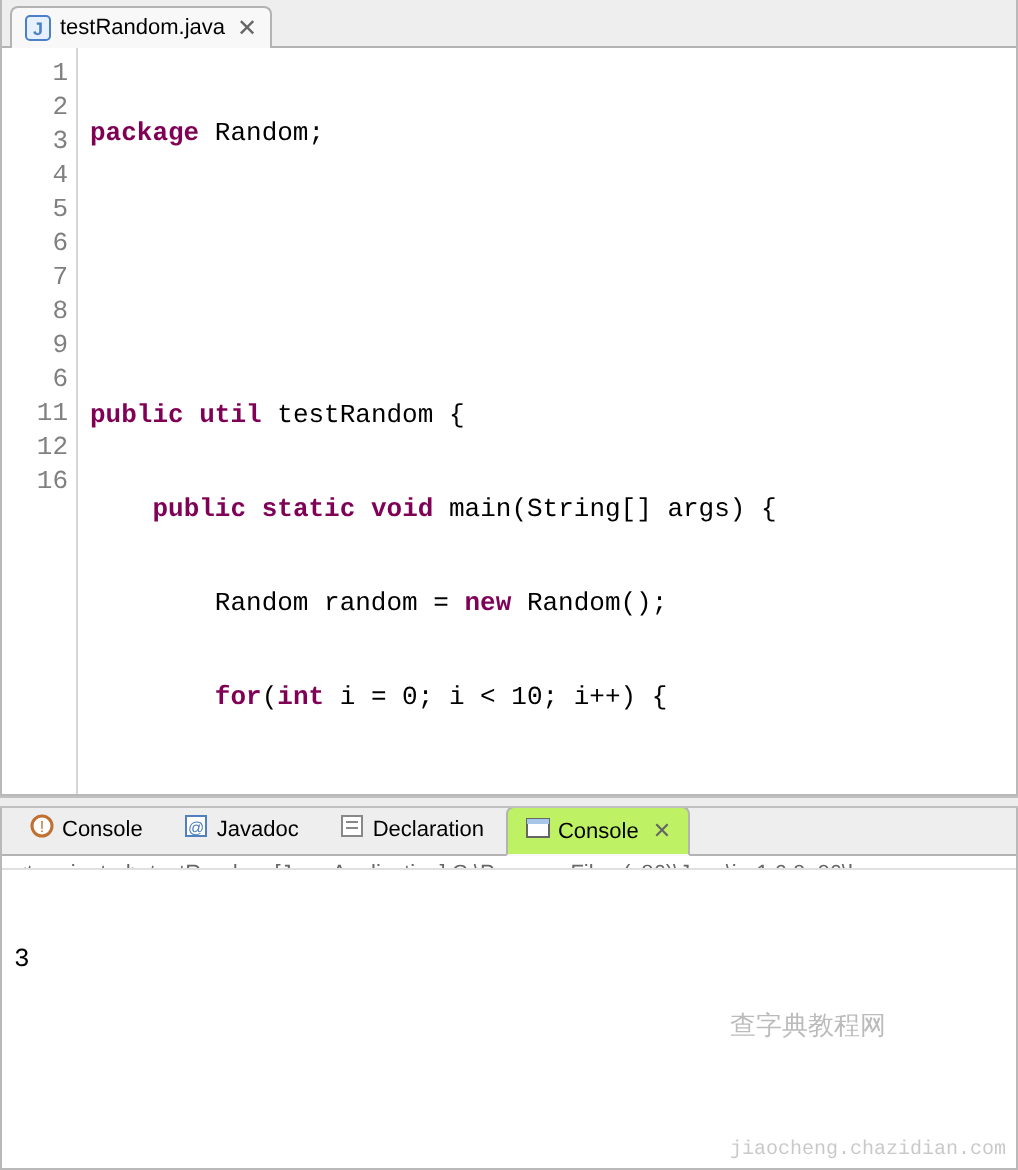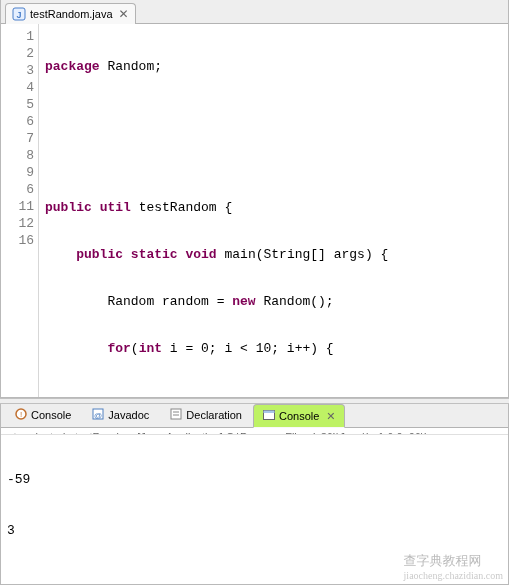--- a/index.html
+++ b/index.html
@@ -15,22 +15,22 @@
 .code { flex: 1; font-family: Consolas, "Courier New", monospace; font-size: 13px; padding: 4px 0 0 6px; white-space: pre; position: relative; }
 .code .line { height: 17px; line-height: 17px; }
 .kw { color: #7f0055; font-weight: bold; }
 .splitter { height: 6px; background: #eeeeee; border-top: 1px solid #c0c0c0; border-bottom: 1px solid #c0c0c0; }
 .console-panel { flex: 1; background: #fff; border: 1px solid #b9b9b9; border-top: none; display: flex; flex-direction: column; overflow: hidden; }
 .view-tabs { height: 24px; display: flex; align-items: flex-end; border-bottom: 1px solid #b3b3b3; padding-left: 4px; background: #eeeeee; gap: 2px; }
 .vtab { display: flex; align-items: center; gap: 3px; padding: 3px 8px; font-size: 11px; border: 1px solid transparent; border-top-left-radius: 4px; border-top-right-radius: 4px; }
 .vtab.active { background: #bef264; border: 1px solid #b3b3b3; border-bottom: 1px solid #f8f8f8; margin-bottom: -1px; }
 .console-head { padding: 3px 6px; font-size: 11px; color: #666; border-bottom: 1px solid #e0e0e0; white-space: nowrap; overflow: hidden; }
 .console-out { flex: 1; font-family: Consolas, "Courier New", monospace; font-size: 13px; padding: 2px 6px; line-height: 17px; white-space: pre; }
-.watermark { position: fixed; bottom: 4px; right: 6px; font-size: 13px; color: rgba(120,120,120,0.5); font-family: Liberation Serif, serif; pointer-events: none; }
-.watermark .sub { font-size: 10px; display: block; text-align: center; color: rgba(120,120,120,0.4); }
+.watermark { position: fixed; bottom: 4px; right: 6px; font-size: 13px; color: rgba(120,120,120,0.5); font-family: Liberation Mono, monospace; pointer-events: none; }
+.watermark .sub { font-size: 10px; display: block; text-align: center; color: rgba(120,120,120,0.4); margin-top: 48px; }
 .mini-icon { width: 14px; height: 14px; display: inline-block; }
 </style>
 </head>
 <body>
 
 <div class="editor-panel">
   <div class="tab-bar">
     <div class="tab">
       <span class="icon-j">
         <svg viewBox="0 0 14 14" class="mini-icon">
@@ -105,21 +105,20 @@
       <span><svg viewBox="0 0 14 14" class="mini-icon">
             <rect x="1.5" y="2.5" width="11" height="9" fill="#fff" stroke="#666" stroke-width="1"></rect>
             <rect x="1.5" y="2.5" width="11" height="2.5" fill="#a8c6e8"></rect>
           </svg></span>
       <span>Console</span>
       <span class="close" style="color:#666;margin-left:4px;">✕</span>
     </div>
   </div>
   <div class="console-head"><span>&lt;terminated&gt; </span><span>testRandom [Java Application] C:\Program Files (x86)\Java\jre1.6.0_06\b</span></div>
   <div class="console-out">
-    <div>-59</div>
     <div>3</div>
     
     
     
     
     
     
     
   </div>
 </div>

